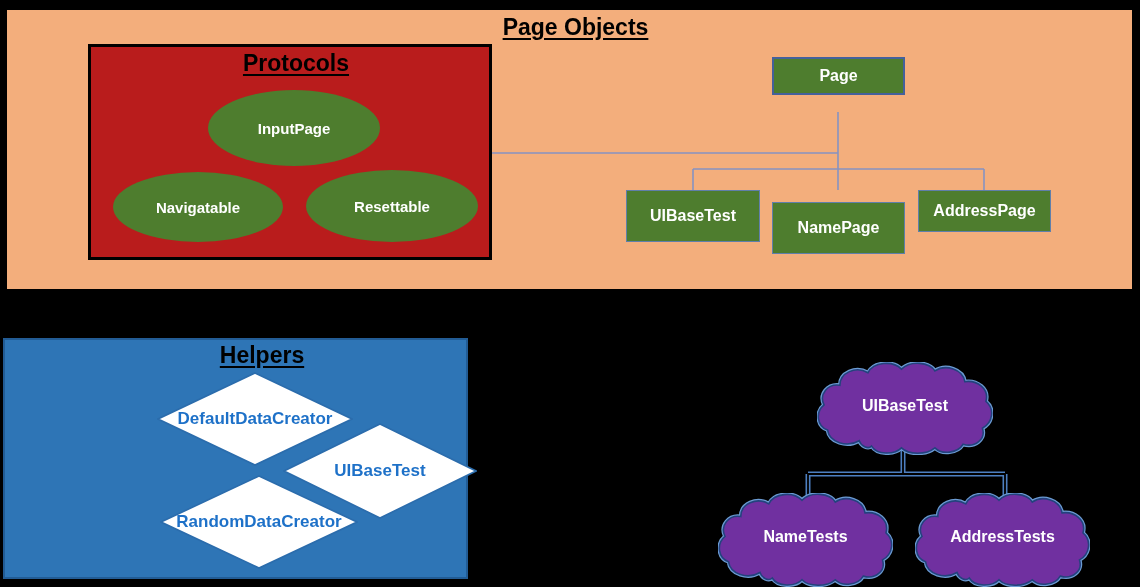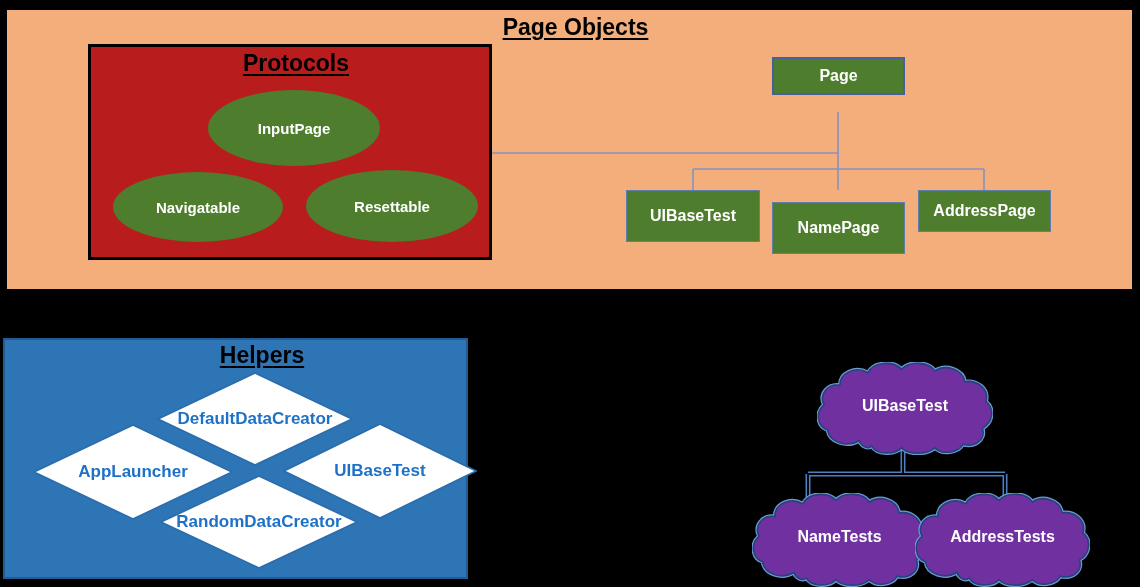--- a/index.html
+++ b/index.html
@@ -103,26 +103,20 @@
   <section class="panel-blue">
     <div class="panel-title">Helpers</div>
 
     <div class="diamond-wrap" style="left:152px;top:32px;width:196px;height:94px;">
       <svg width="196" height="94" viewBox="0 0 196 94">
         <polygon points="98,1 195,47 98,93 1,47" fill="#FFFFFF" stroke="#2B6CAC" stroke-width="1.6"></polygon>
       </svg>
       <div class="diamond-label">DefaultDataCreator</div>
     </div>
 
-    <div class="diamond-wrap" style="left:28px;top:84px;width:200px;height:96px;">
-      <svg width="200" height="96" viewBox="0 0 200 96">
-        <polygon points="100,1 199,48 100,95 1,48" fill="#FFFFFF" stroke="#2B6CAC" stroke-width="1.6"></polygon>
-      </svg>
-      <div class="diamond-label">AppLauncher</div>
-    </div>
 
     <div class="diamond-wrap" style="left:278px;top:83px;width:194px;height:96px;">
       <svg width="194" height="96" viewBox="0 0 194 96">
         <polygon points="97,1 193,48 97,95 1,48" fill="#FFFFFF" stroke="#2B6CAC" stroke-width="1.6"></polygon>
       </svg>
       <div class="diamond-label">UIBaseTest</div>
     </div>
 
     <div class="diamond-wrap" style="left:155px;top:135px;width:198px;height:94px;">
       <svg width="198" height="94" viewBox="0 0 198 94">
@@ -133,21 +127,21 @@
   </section>
 
   <div class="cloud-wrap" style="left:817px;top:362px;width:176px;height:93px;">
     <svg width="176" height="93" viewBox="0 0 200 104" preserveAspectRatio="none">
       <path d="M48 88 C34 96,14 90,12 76 C0 72,-2 56,8 48 C2 36,12 24,26 26 C26 12,44 4,58 12 C64 0,86 -2,96 8 C106 -2,128 0,134 10 C146 2,166 8,168 22 C182 20,196 30,192 44 C202 52,200 68,188 74 C192 86,180 96,166 92 C160 102,142 104,134 96 C124 104,104 104,96 96 C88 104,68 104,62 94 C58 98,50 94,48 88 Z" fill="none" stroke="#6B9BD2" stroke-width="4.5"></path>
       <path d="M48 88 C34 96,14 90,12 76 C0 72,-2 56,8 48 C2 36,12 24,26 26 C26 12,44 4,58 12 C64 0,86 -2,96 8 C106 -2,128 0,134 10 C146 2,166 8,168 22 C182 20,196 30,192 44 C202 52,200 68,188 74 C192 86,180 96,166 92 C160 102,142 104,134 96 C124 104,104 104,96 96 C88 104,68 104,62 94 C58 98,50 94,48 88 Z" fill="#7030A0" stroke="#24427E" stroke-width="1.8"></path>
     </svg>
     <div class="cloud-label">UIBaseTest</div>
   </div>
 
-  <div class="cloud-wrap" style="left:752px;top:493px;width:175px;height:94px;">
+  <div class="cloud-wrap" style="left:718px;top:493px;width:175px;height:94px;">
     <svg width="175" height="94" viewBox="0 0 200 104" preserveAspectRatio="none">
       <path d="M48 88 C34 96,14 90,12 76 C0 72,-2 56,8 48 C2 36,12 24,26 26 C26 12,44 4,58 12 C64 0,86 -2,96 8 C106 -2,128 0,134 10 C146 2,166 8,168 22 C182 20,196 30,192 44 C202 52,200 68,188 74 C192 86,180 96,166 92 C160 102,142 104,134 96 C124 104,104 104,96 96 C88 104,68 104,62 94 C58 98,50 94,48 88 Z" fill="none" stroke="#6B9BD2" stroke-width="4.5"></path>
       <path d="M48 88 C34 96,14 90,12 76 C0 72,-2 56,8 48 C2 36,12 24,26 26 C26 12,44 4,58 12 C64 0,86 -2,96 8 C106 -2,128 0,134 10 C146 2,166 8,168 22 C182 20,196 30,192 44 C202 52,200 68,188 74 C192 86,180 96,166 92 C160 102,142 104,134 96 C124 104,104 104,96 96 C88 104,68 104,62 94 C58 98,50 94,48 88 Z" fill="#7030A0" stroke="#24427E" stroke-width="1.8"></path>
     </svg>
     <div class="cloud-label">NameTests</div>
   </div>
 
   <div class="cloud-wrap" style="left:915px;top:493px;width:175px;height:94px;text-align:right;">
     <svg width="175" height="94" viewBox="0 0 200 104" preserveAspectRatio="none">
       <path d="M48 88 C34 96,14 90,12 76 C0 72,-2 56,8 48 C2 36,12 24,26 26 C26 12,44 4,58 12 C64 0,86 -2,96 8 C106 -2,128 0,134 10 C146 2,166 8,168 22 C182 20,196 30,192 44 C202 52,200 68,188 74 C192 86,180 96,166 92 C160 102,142 104,134 96 C124 104,104 104,96 96 C88 104,68 104,62 94 C58 98,50 94,48 88 Z" fill="none" stroke="#6B9BD2" stroke-width="4.5"></path>

